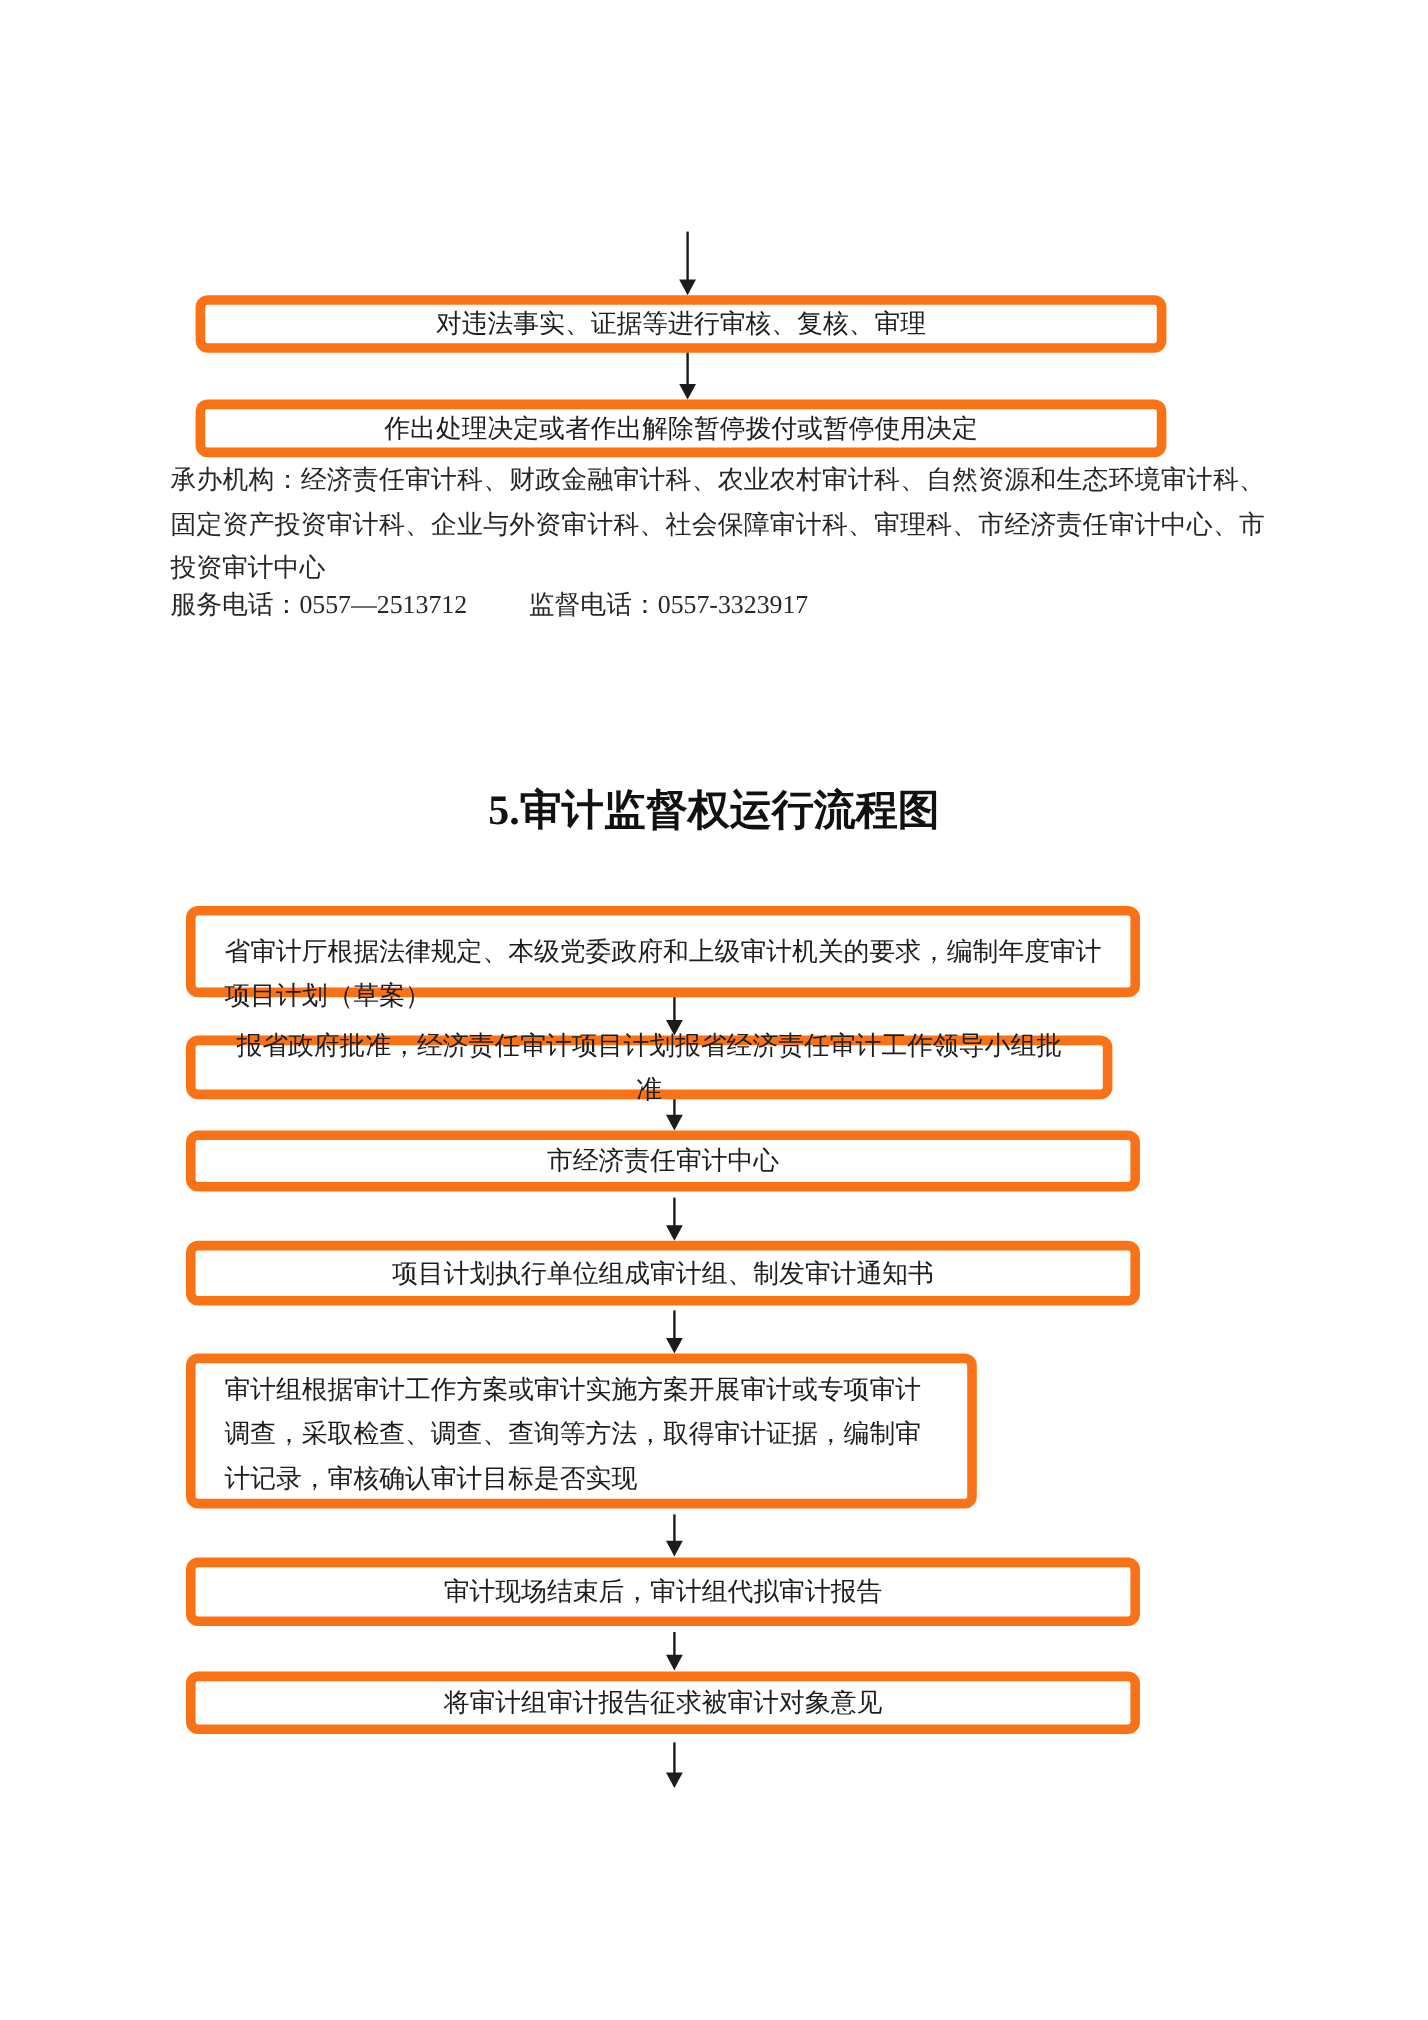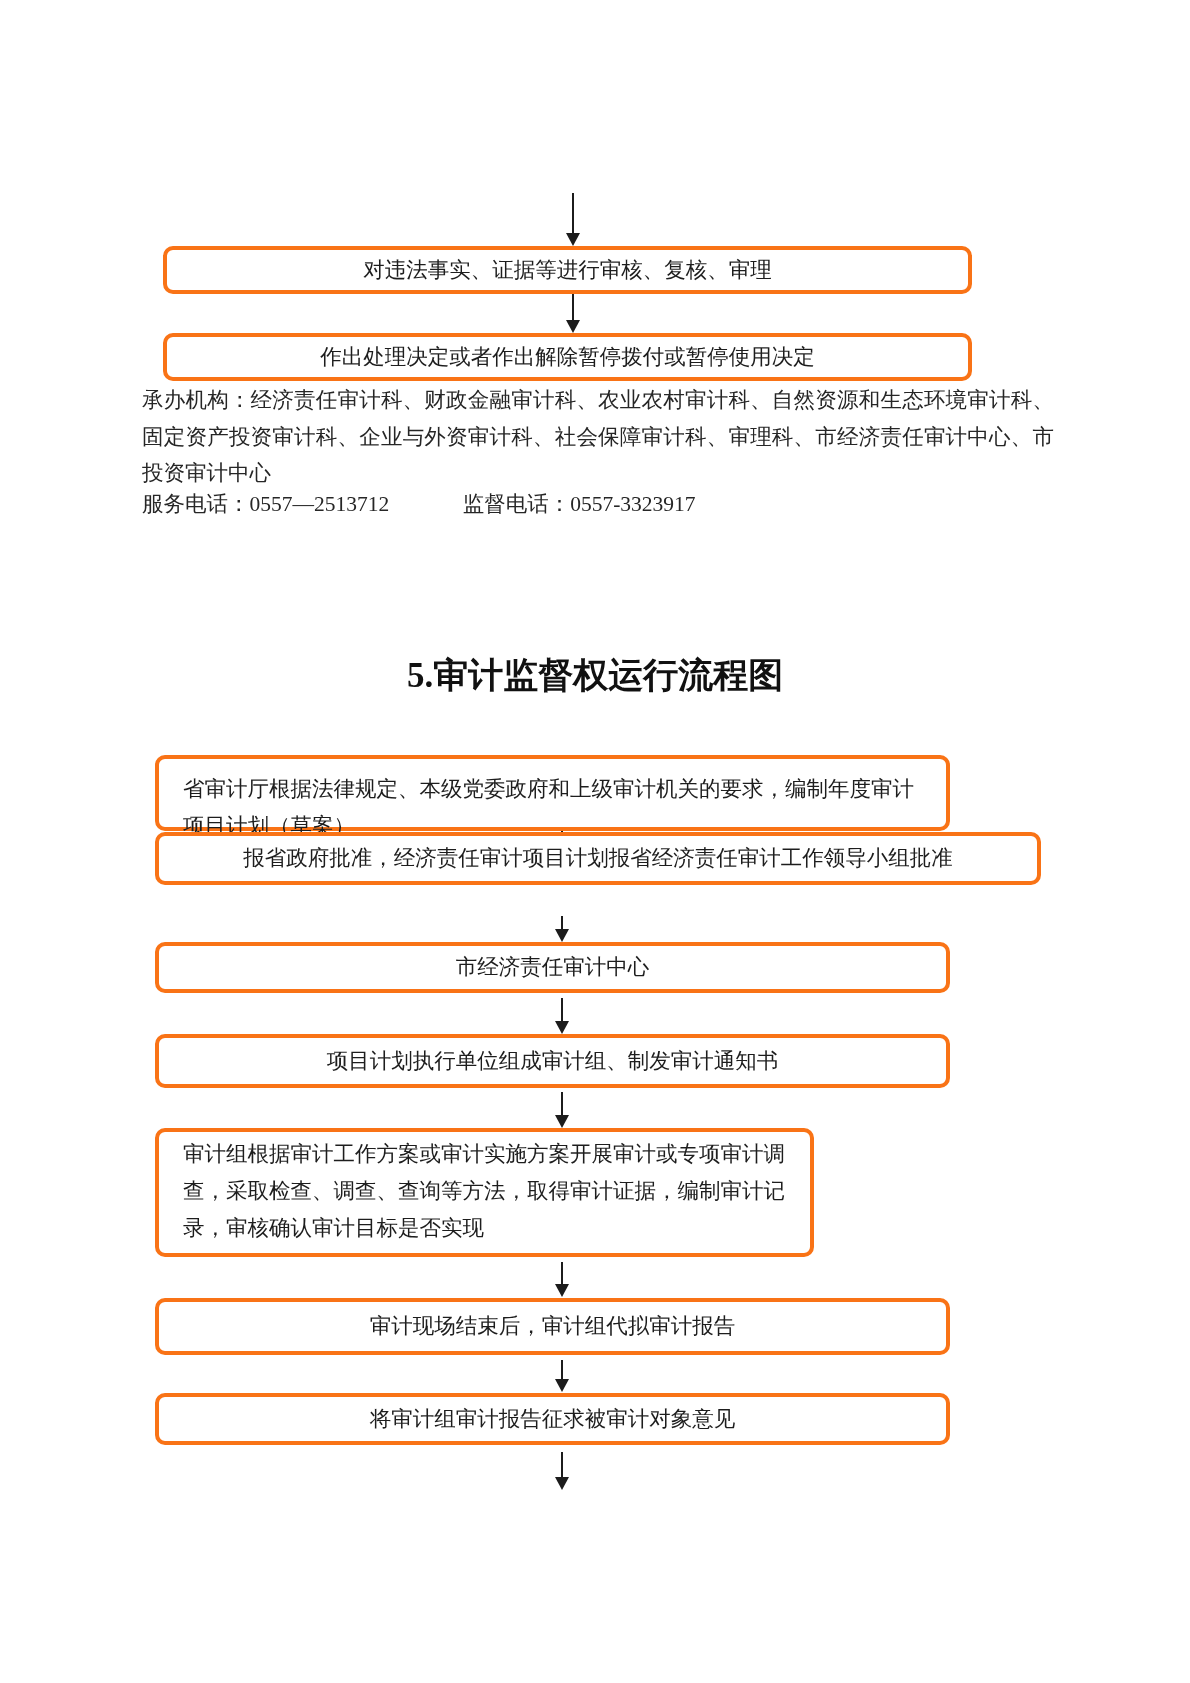--- a/index.html
+++ b/index.html
@@ -18,37 +18,37 @@
     width:2px;margin-left:-1px;background:#1c1c1c;
   }
   .arrow::after{
     content:"";position:absolute;left:50%;bottom:0;margin-left:-7px;
     width:0;height:0;border:7px solid transparent;
     border-top:13px solid #1c1c1c;border-bottom:none;
   }
   
   .fbox{
     position:absolute;box-sizing:border-box;
-    border:4px solid #f97316;border-radius:10px;background:#fff;
+    border:8px solid #f97316;border-radius:10px;background:#fff;
     font-size:21.5px;line-height:37px;color:#1d1d1d;
     display:flex;align-items:center;justify-content:center;
     padding:4px 24px;
   }
   .fbox.center{text-align:center;}
   .fbox.topleft{align-items:flex-start;justify-content:center;text-align:left;padding-top:12px;}
   .bodytext{
     position:absolute;left:142px;top:382px;width:912px;
     font-size:21.5px;line-height:36.5px;color:#262626;
     text-align:justify;
   }
   .phones{
     position:absolute;left:142px;top:489px;
     font-size:21.5px;line-height:30px;color:#262626;white-space:nowrap;
   }
-  .phones .supervision{margin-left:68px;}
+  .phones .supervision{margin-left:46px;}
   .sec-title{
     position:absolute;left:0;top:652px;width:100%;
     text-align:center;font-weight:bold;font-size:35px;line-height:48px;color:#111;font-family:Liberation Serif, serif;
   }
 </style>
 </head>
 <body>
 
 <div class="page">
 
@@ -72,21 +72,21 @@
   </div>
 
   <div class="sec-title">5.审计监督权运行流程图</div>
 
   <div class="fbox topleft" style="left:155px;top:755px;width:795px;height:76px">
     <span>省审计厅根据法律规定、本级党委政府和上级审计机关的要求，编制年度审计项目计划（草案）</span>
   </div>
 
   <div class="arrow" style="left:554px;top:831px;height:32px"></div>
 
-  <div class="fbox center" style="left:155px;top:832px;width:886px;height:53px">
+  <div class="fbox center" style="left:155px;top:863px;width:772px;height:53px">
     <span>报省政府批准，经济责任审计项目计划报省经济责任审计工作领导小组批准</span>
   </div>
 
   <div class="arrow" style="left:554px;top:916px;height:26px"></div>
 
   <div class="fbox center" style="left:155px;top:942px;width:795px;height:51px">
     <span>市经济责任审计中心</span>
   </div>
 
   <div class="arrow" style="left:554px;top:998px;height:36px"></div>

